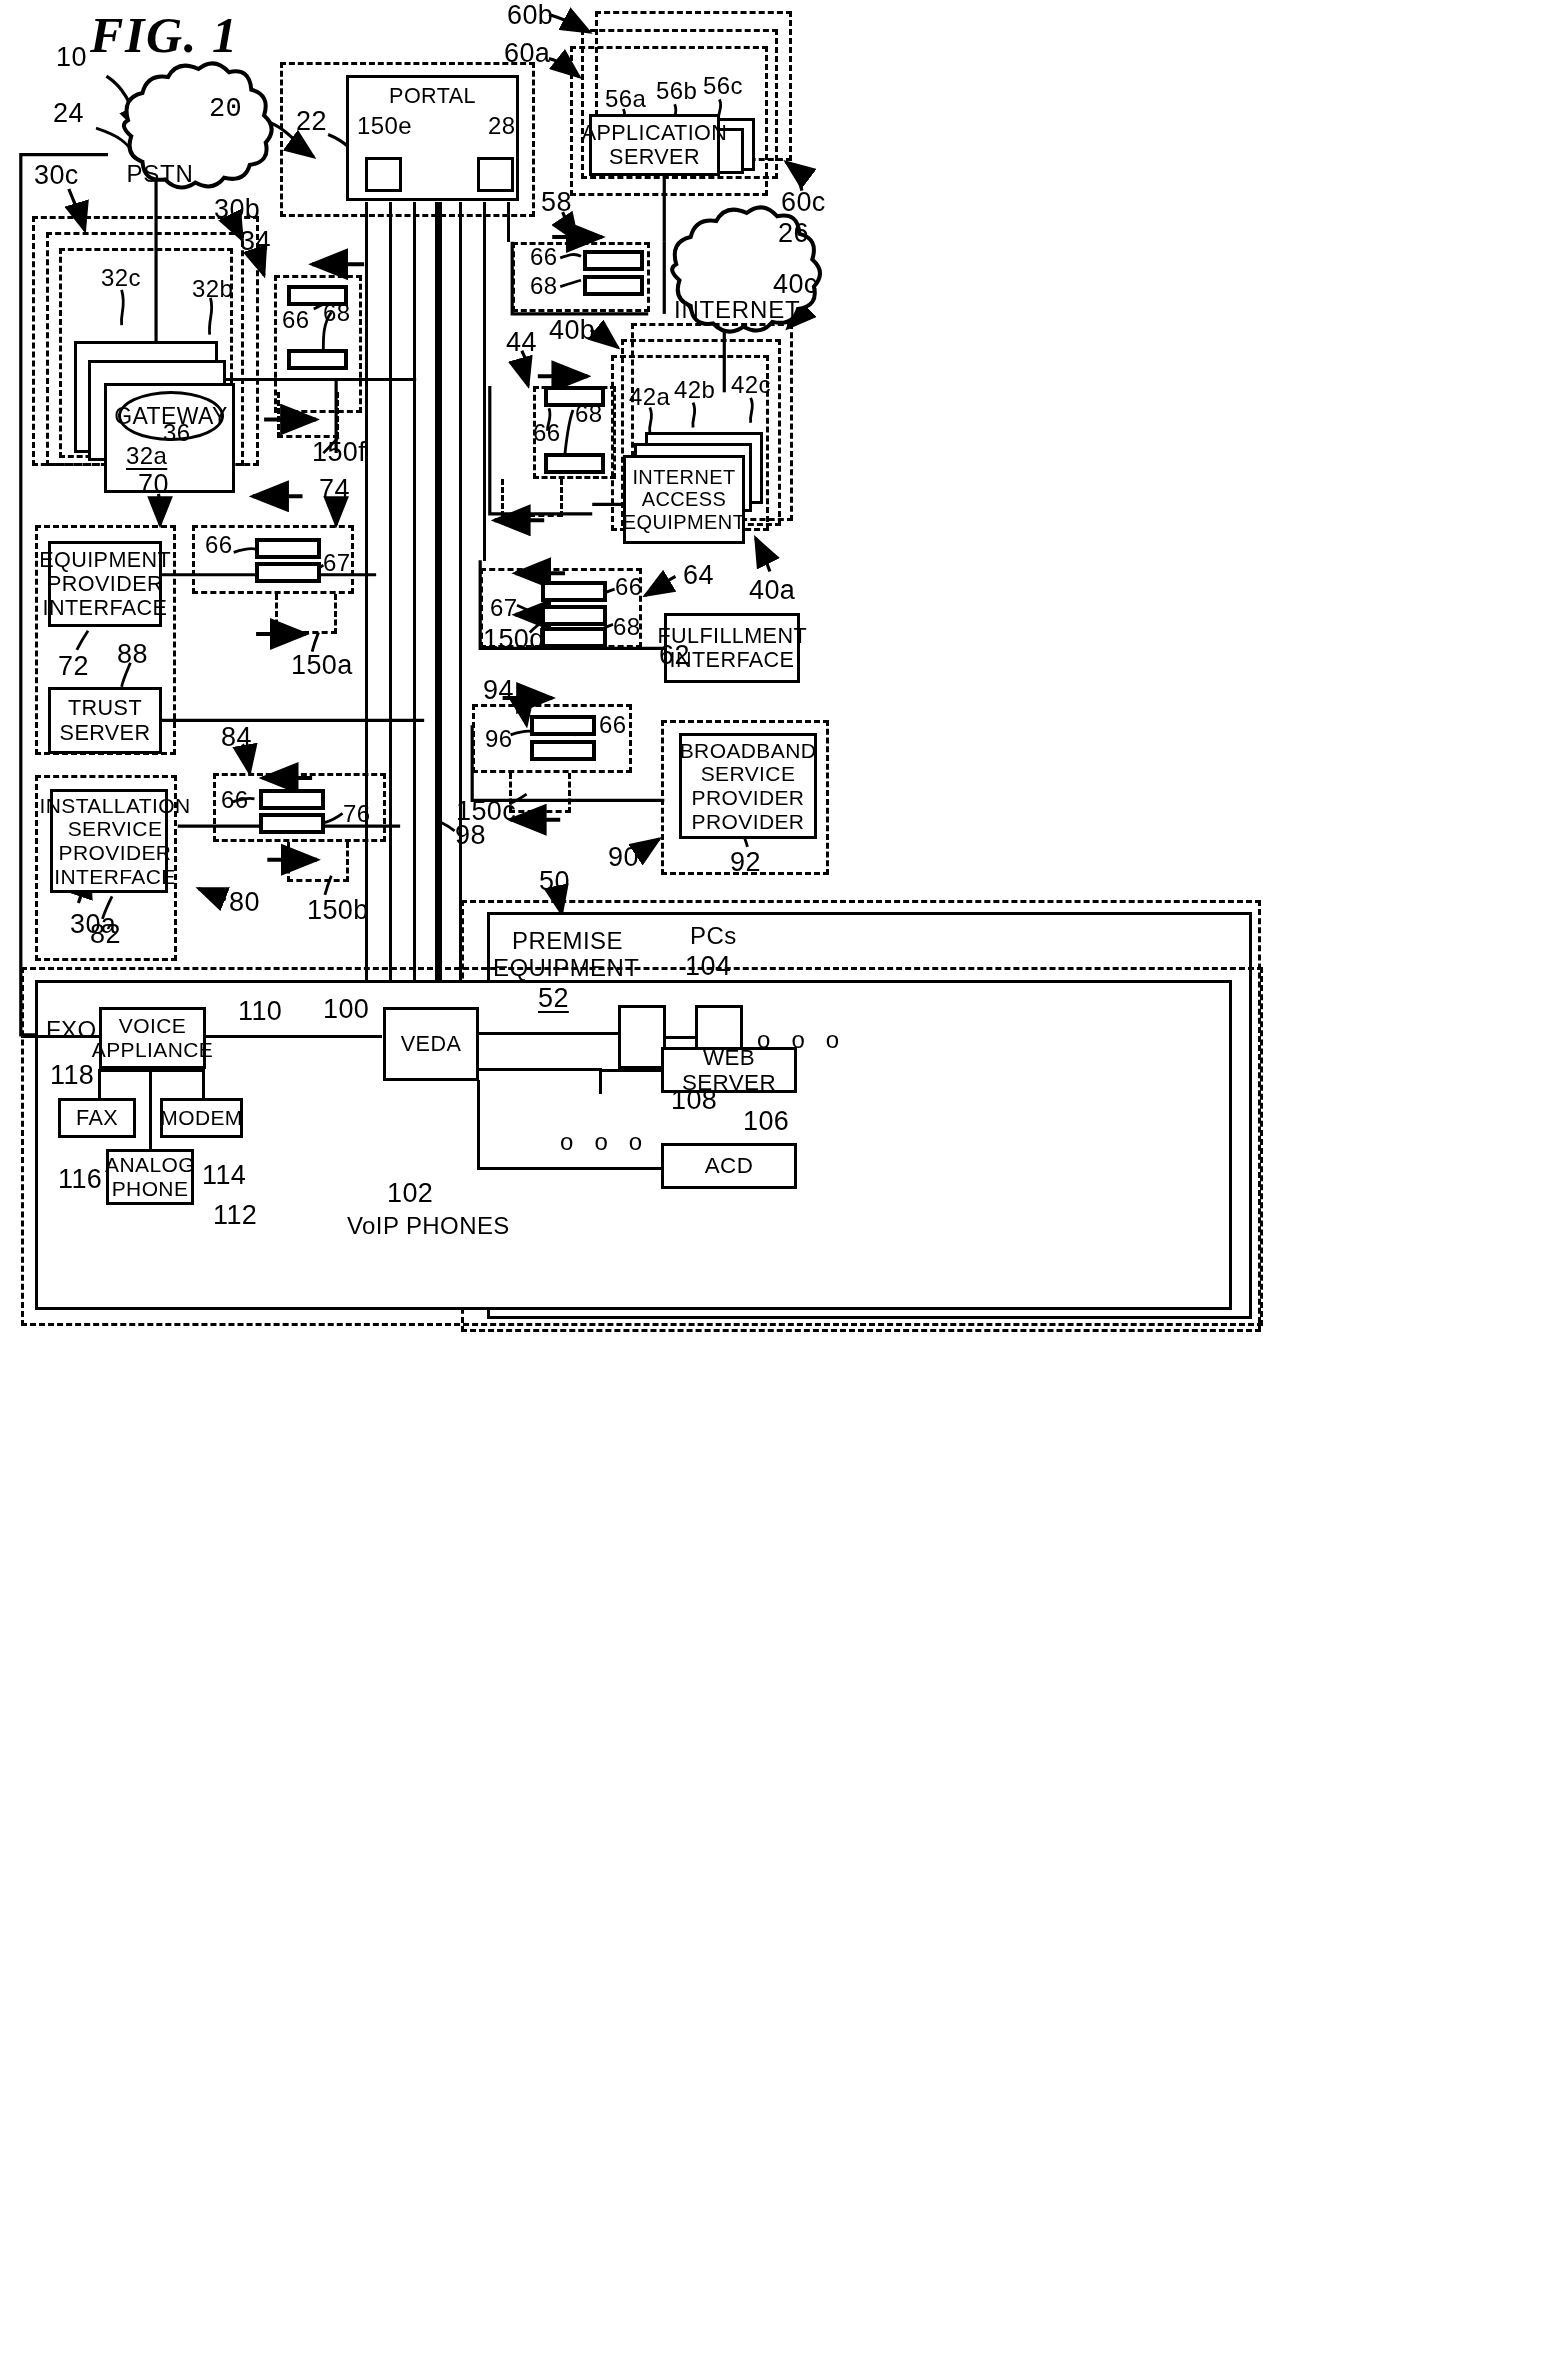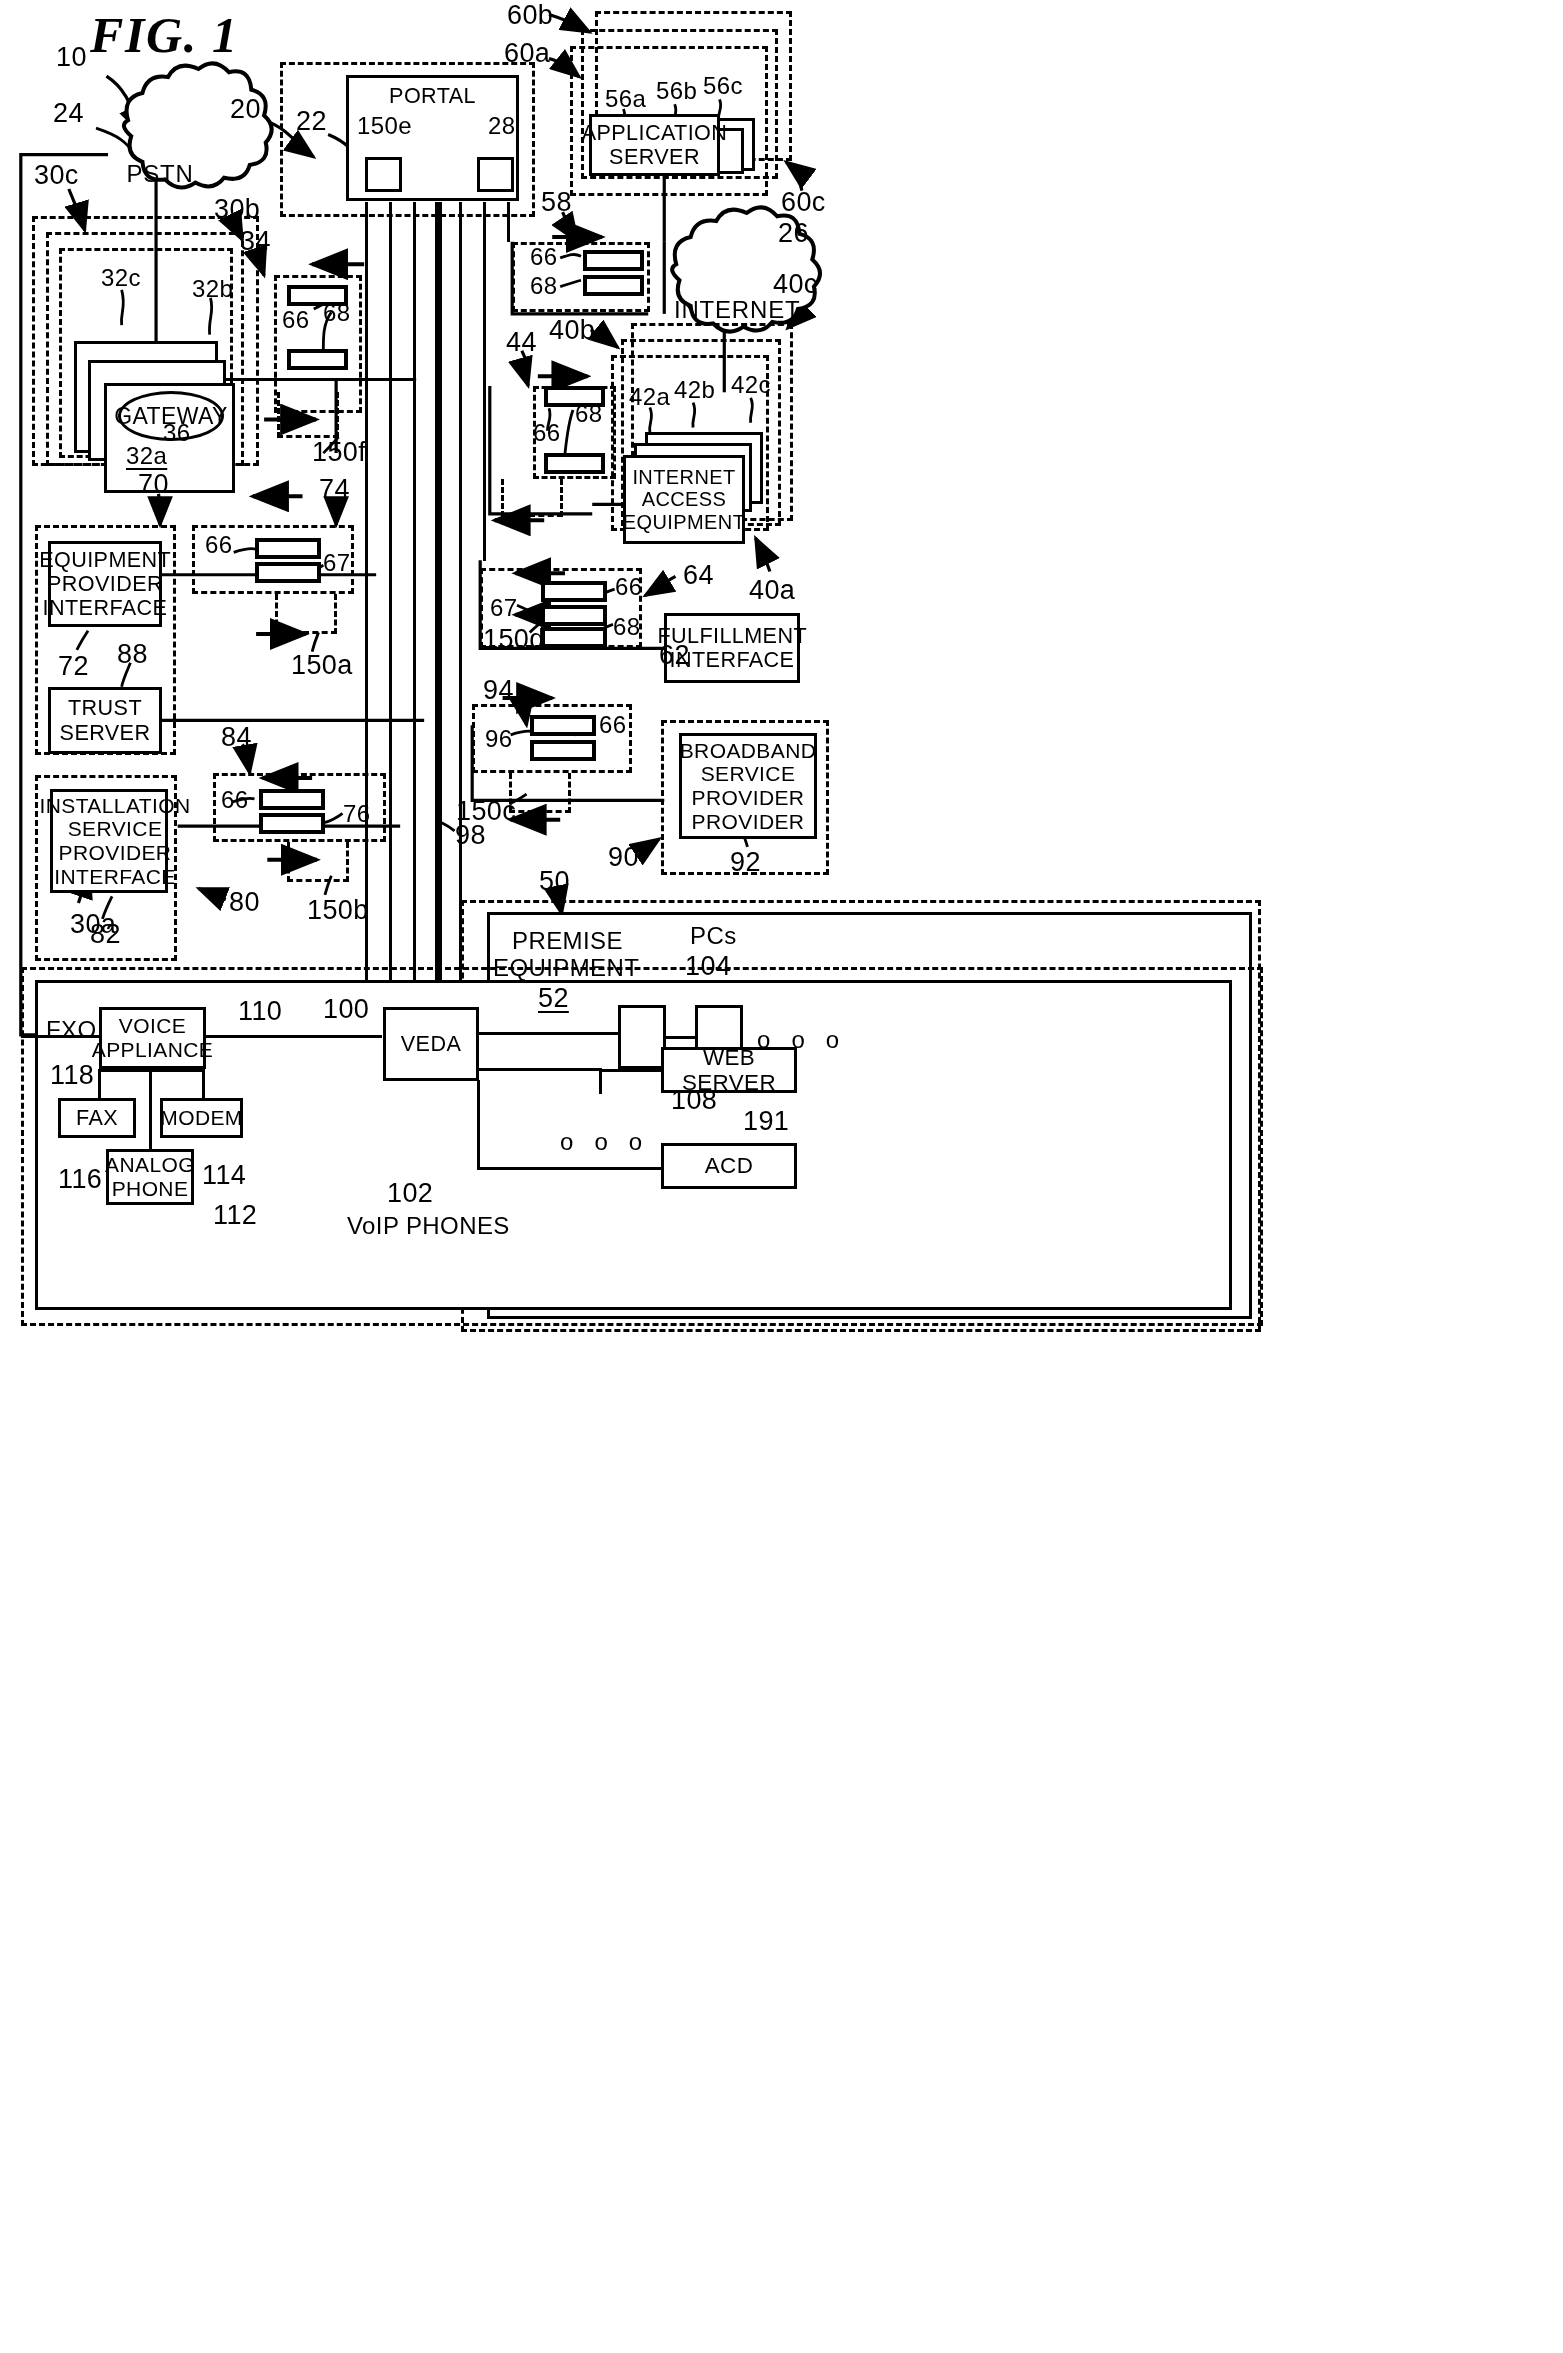--- a/index.html
+++ b/index.html
@@ -353,21 +353,21 @@
         <path d="M500,1356 L500,1388"></path>
           <path d="M574,1356 L574,1388"></path>
         <path d="M648,1356 L648,1388"></path>
         <path d="M352,1356 L690,1356"></path>
         <path d="M500,1356 L500,1322"></path>
       </g>
     </g>
   </svg>
 
   <div class="dash-box" style="left:280px; top:62px; width:255px; height:155px;"></div>
-  <div class="lbl" style="left:230px; top:94px;">20</div>
+  <div class="lbl" style="left:209px; top:94px;font-family:Liberation Mono, monospace;">20</div>
   <div class="lbl" style="left:296px; top:106px;">22</div>
 
   <div class="solid-box" style="left:346px; top:75px; width:173px; height:126px; align-items:flex-start; padding-top:6.4px;">
     <span>PORTAL</span>
   </div>
   <div class="lbl small" style="left:357px; top:112px;">150e</div>
   <div class="plain-box" style="left:365px; top:157px; width:37px; height:35px;"></div>
   <div class="lbl small" style="left:488px; top:112px;">28</div>
   <div class="plain-box" style="left:477px; top:157px; width:37px; height:35px;"></div>
 
@@ -582,21 +582,21 @@
   <div class="lbl" style="left:685px; top:951px;">104</div>
   <div class="solid-box" style="left:618px; top:1005px; width:48px; height:64px;"></div>
   <div class="solid-box" style="left:695px; top:1005px; width:48px; height:64px;"></div>
   <div class="dots" style="left:757px; top:1026px;">o o o</div>
   <div class="hline" style="left:479px; top:1032px; width:141px;"></div>
   <div class="hline" style="left:666px; top:1036px; width:30px;"></div>
 
   <div class="solid-box" style="left:661px; top:1047px; width:136px; height:46px; font-size:22.4px;">
     <span>WEB SERVER</span>
   </div>
-  <div class="lbl" style="left:743px; top:1106px;">191</div>
+  <div class="lbl" style="left:743px; top:1106px;">106</div>
   <div class="lbl" style="left:671px; top:1085px;">108</div>
   <div class="solid-box" style="left:661px; top:1143px; width:136px; height:46px; font-size:22.4px;">
     <span>ACD</span>
   </div>
 
   <div class="hline" style="left:479px; top:1068px; width:122px;"></div>
   <div class="vline" style="left:599px; top:1068px; height:25.6px;"></div>
   <div class="hline" style="left:599px; top:1069px; width:64px;"></div>
   <div class="vline" style="left:477px; top:1080px; height:90px;"></div>
   <div class="hline" style="left:477px; top:1167px; width:186px;"></div>

